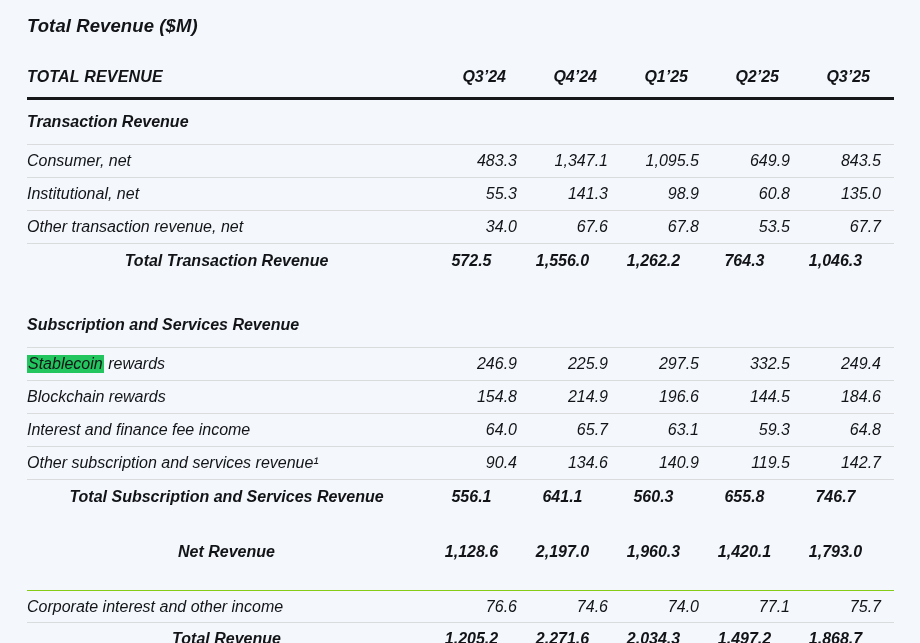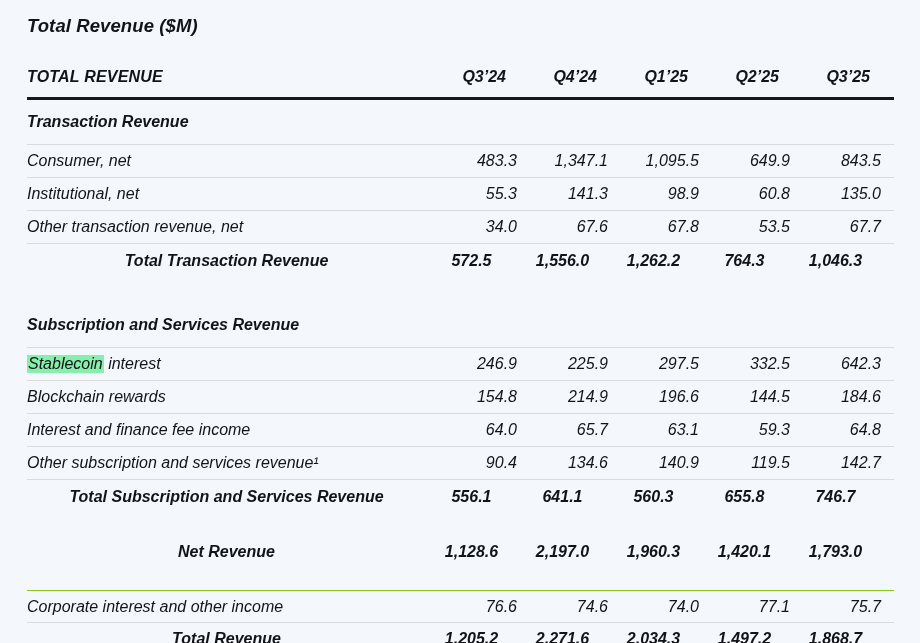--- a/index.html
+++ b/index.html
@@ -55,21 +55,21 @@
     font-size: 16px;
     font-weight: 700;
     padding-right: 11px;
   }
   .bold, .row.total .cell { font-weight: 700; text-align: center; }
   .row.section .cell.label { font-weight: 700; }
   .spacer-a { height: 26px; }
   .spacer-b { height: 22px; }
   .spacer-c { height: 22px; }
   .hl {
-    background: #86efac;
+    background: #22c55e;
     padding: 2px 1px 3px 1px;
   }
 </style>
 </head>
 <body>
 
 <div class="page">
 
   <div class="title">Total Revenue ($M)</div>
 
@@ -124,26 +124,26 @@
       <div class="cell num">1,046.3</div>
     </div>
 
     <div class="spacer-a"></div>
 
     <div class="row section bb">
       <div class="cell label">Subscription and Services Revenue</div>
     </div>
 
     <div class="row bb">
-      <div class="cell label"><span class="hl">Stablecoin</span><span> interest</span></div>
+      <div class="cell label"><span class="hl">Stablecoin</span><span> rewards</span></div>
       <div class="cell num">246.9</div>
       <div class="cell num">225.9</div>
       <div class="cell num">297.5</div>
       <div class="cell num">332.5</div>
-      <div class="cell num">642.3</div>
+      <div class="cell num">249.4</div>
     </div>
 
     <div class="row bb">
       <div class="cell label">Blockchain rewards</div>
       <div class="cell num">154.8</div>
       <div class="cell num">214.9</div>
       <div class="cell num">196.6</div>
       <div class="cell num">144.5</div>
       <div class="cell num">184.6</div>
     </div>

